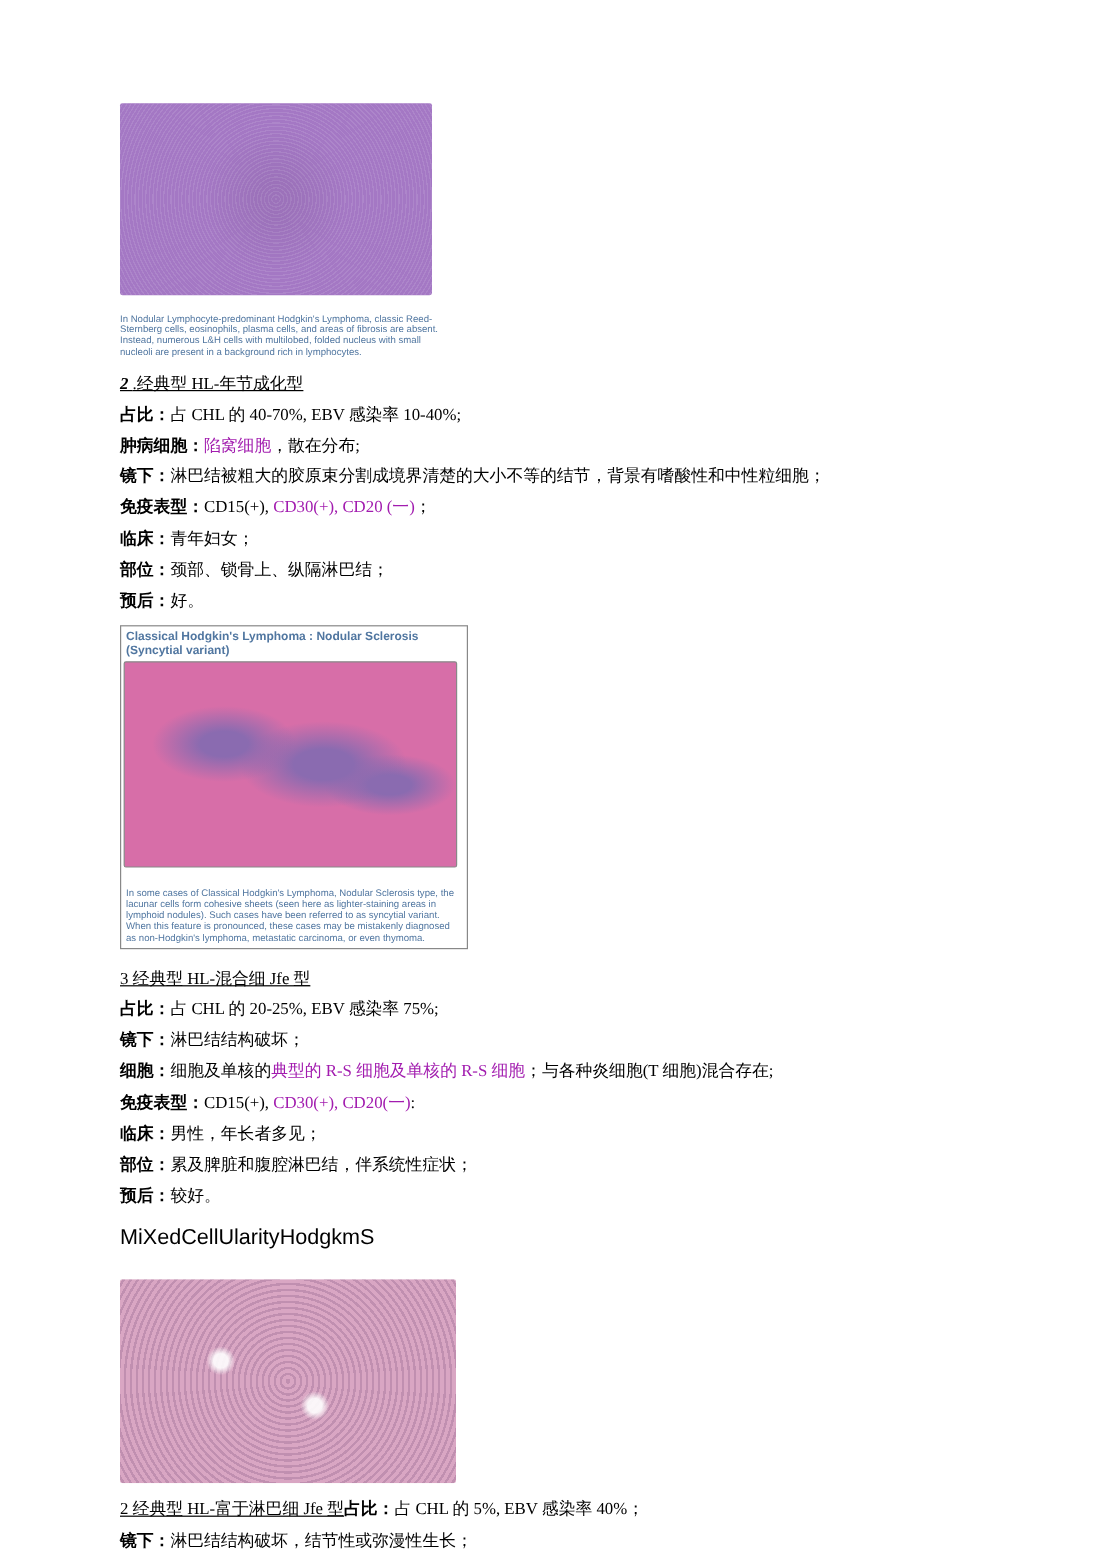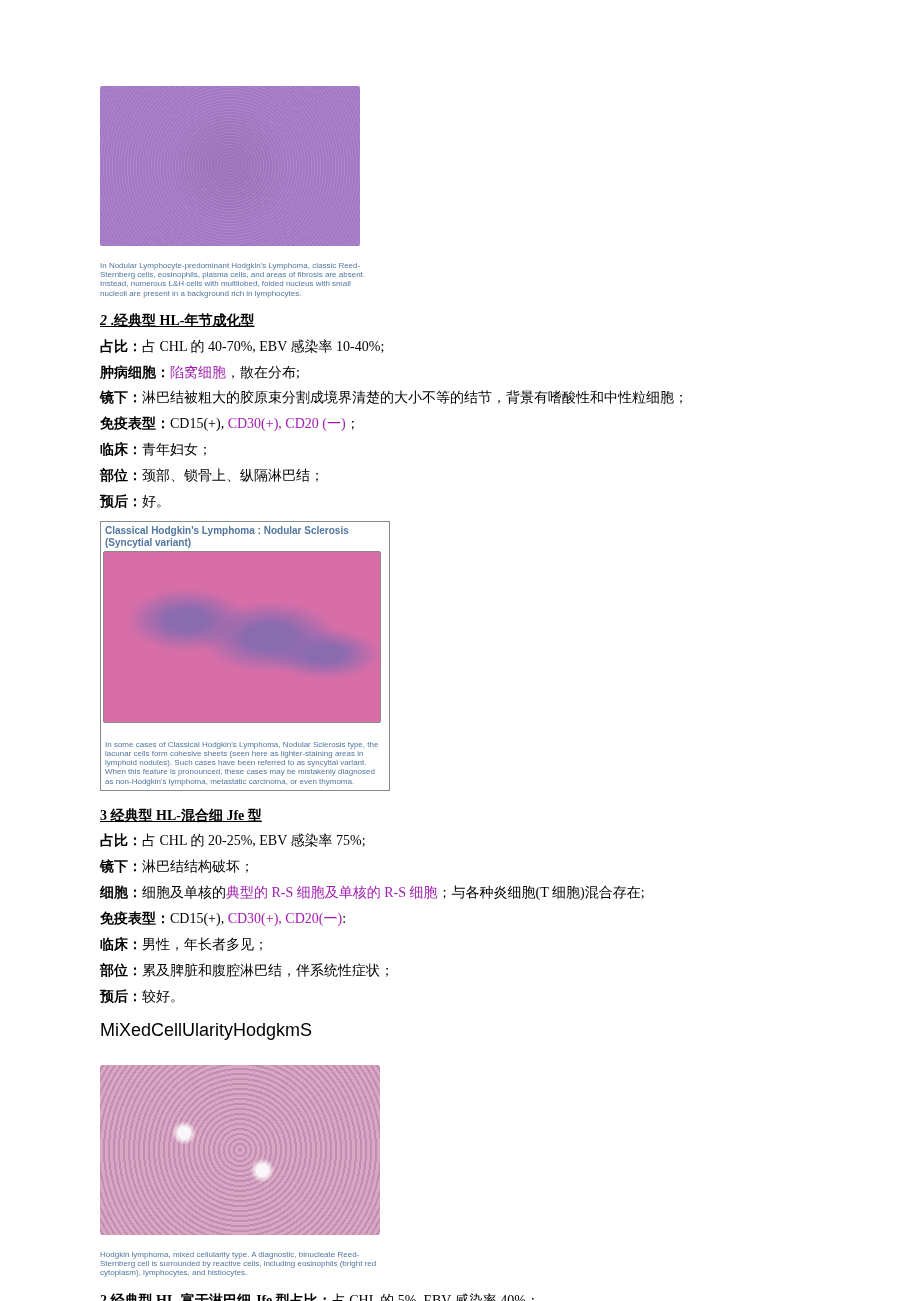--- a/index.html
+++ b/index.html
@@ -69,21 +69,21 @@
     font-family: Arial, sans-serif;
     font-weight: bold;
     padding: 3px 4px 0 4px;
   }
   .framed {
     border: 1px solid #888;
     padding: 0;
     display: inline-block;
   }
   .section-head {
-    font-weight: bold;
+    font-weight: normal;
     text-decoration: underline;
   }
   .num-italic {
     font-style: italic;
     font-weight: bold;
     text-decoration: underline;
   }
   .red {
     color: #a21caf;
   }
@@ -129,18 +129,17 @@
 <p><b>细胞：</b><span>细胞及单核的</span><span class="red">典型的 R-S 细胞及单核的 R-S 细胞</span><span>；与各种炎细胞(T 细胞)混合存在;</span></p>
 <p><b>免疫表型：</b><span>CD15(+), </span><span class="red">CD30(+), CD20(一)</span><span>:</span></p>
 <p><b>临床：</b><span>男性，年长者多见；</span></p>
 <p><b>部位：</b><span>累及脾脏和腹腔淋巴结，伴系统性症状；</span></p>
 <p><b>预后：</b><span>较好。</span></p>
 
 <div class="header-title">MiXedCellUlarityHodgkmS</div>
 
 <div class="img-block">
   <div class="histology-img pink-dotted"></div>
-  <div class="img-caption" style="max-width:280px;">Hodgkin lymphoma, mixed cellularity type. A diagnostic, binucleate Reed-Sternberg cell is surrounded by reactive cells, including eosinophils (bright red cytoplasm), lymphocytes, and histiocytes.</div>
 </div>
 
 <p><span class="section-head">2 经典型 HL-富于淋巴细 Jfe 型</span><b>占比：</b><span>占 CHL 的 5%, EBV 感染率 40%；</span></p>
 <p><b>镜下：</b><span>淋巴结结构破坏，结节性或弥漫性生长；</span></p>
 <p><b>细胞：</b><span>大量反应性淋巴细胞；少量典型 R-S 细胞；</span></p>
 
 </body></html>

